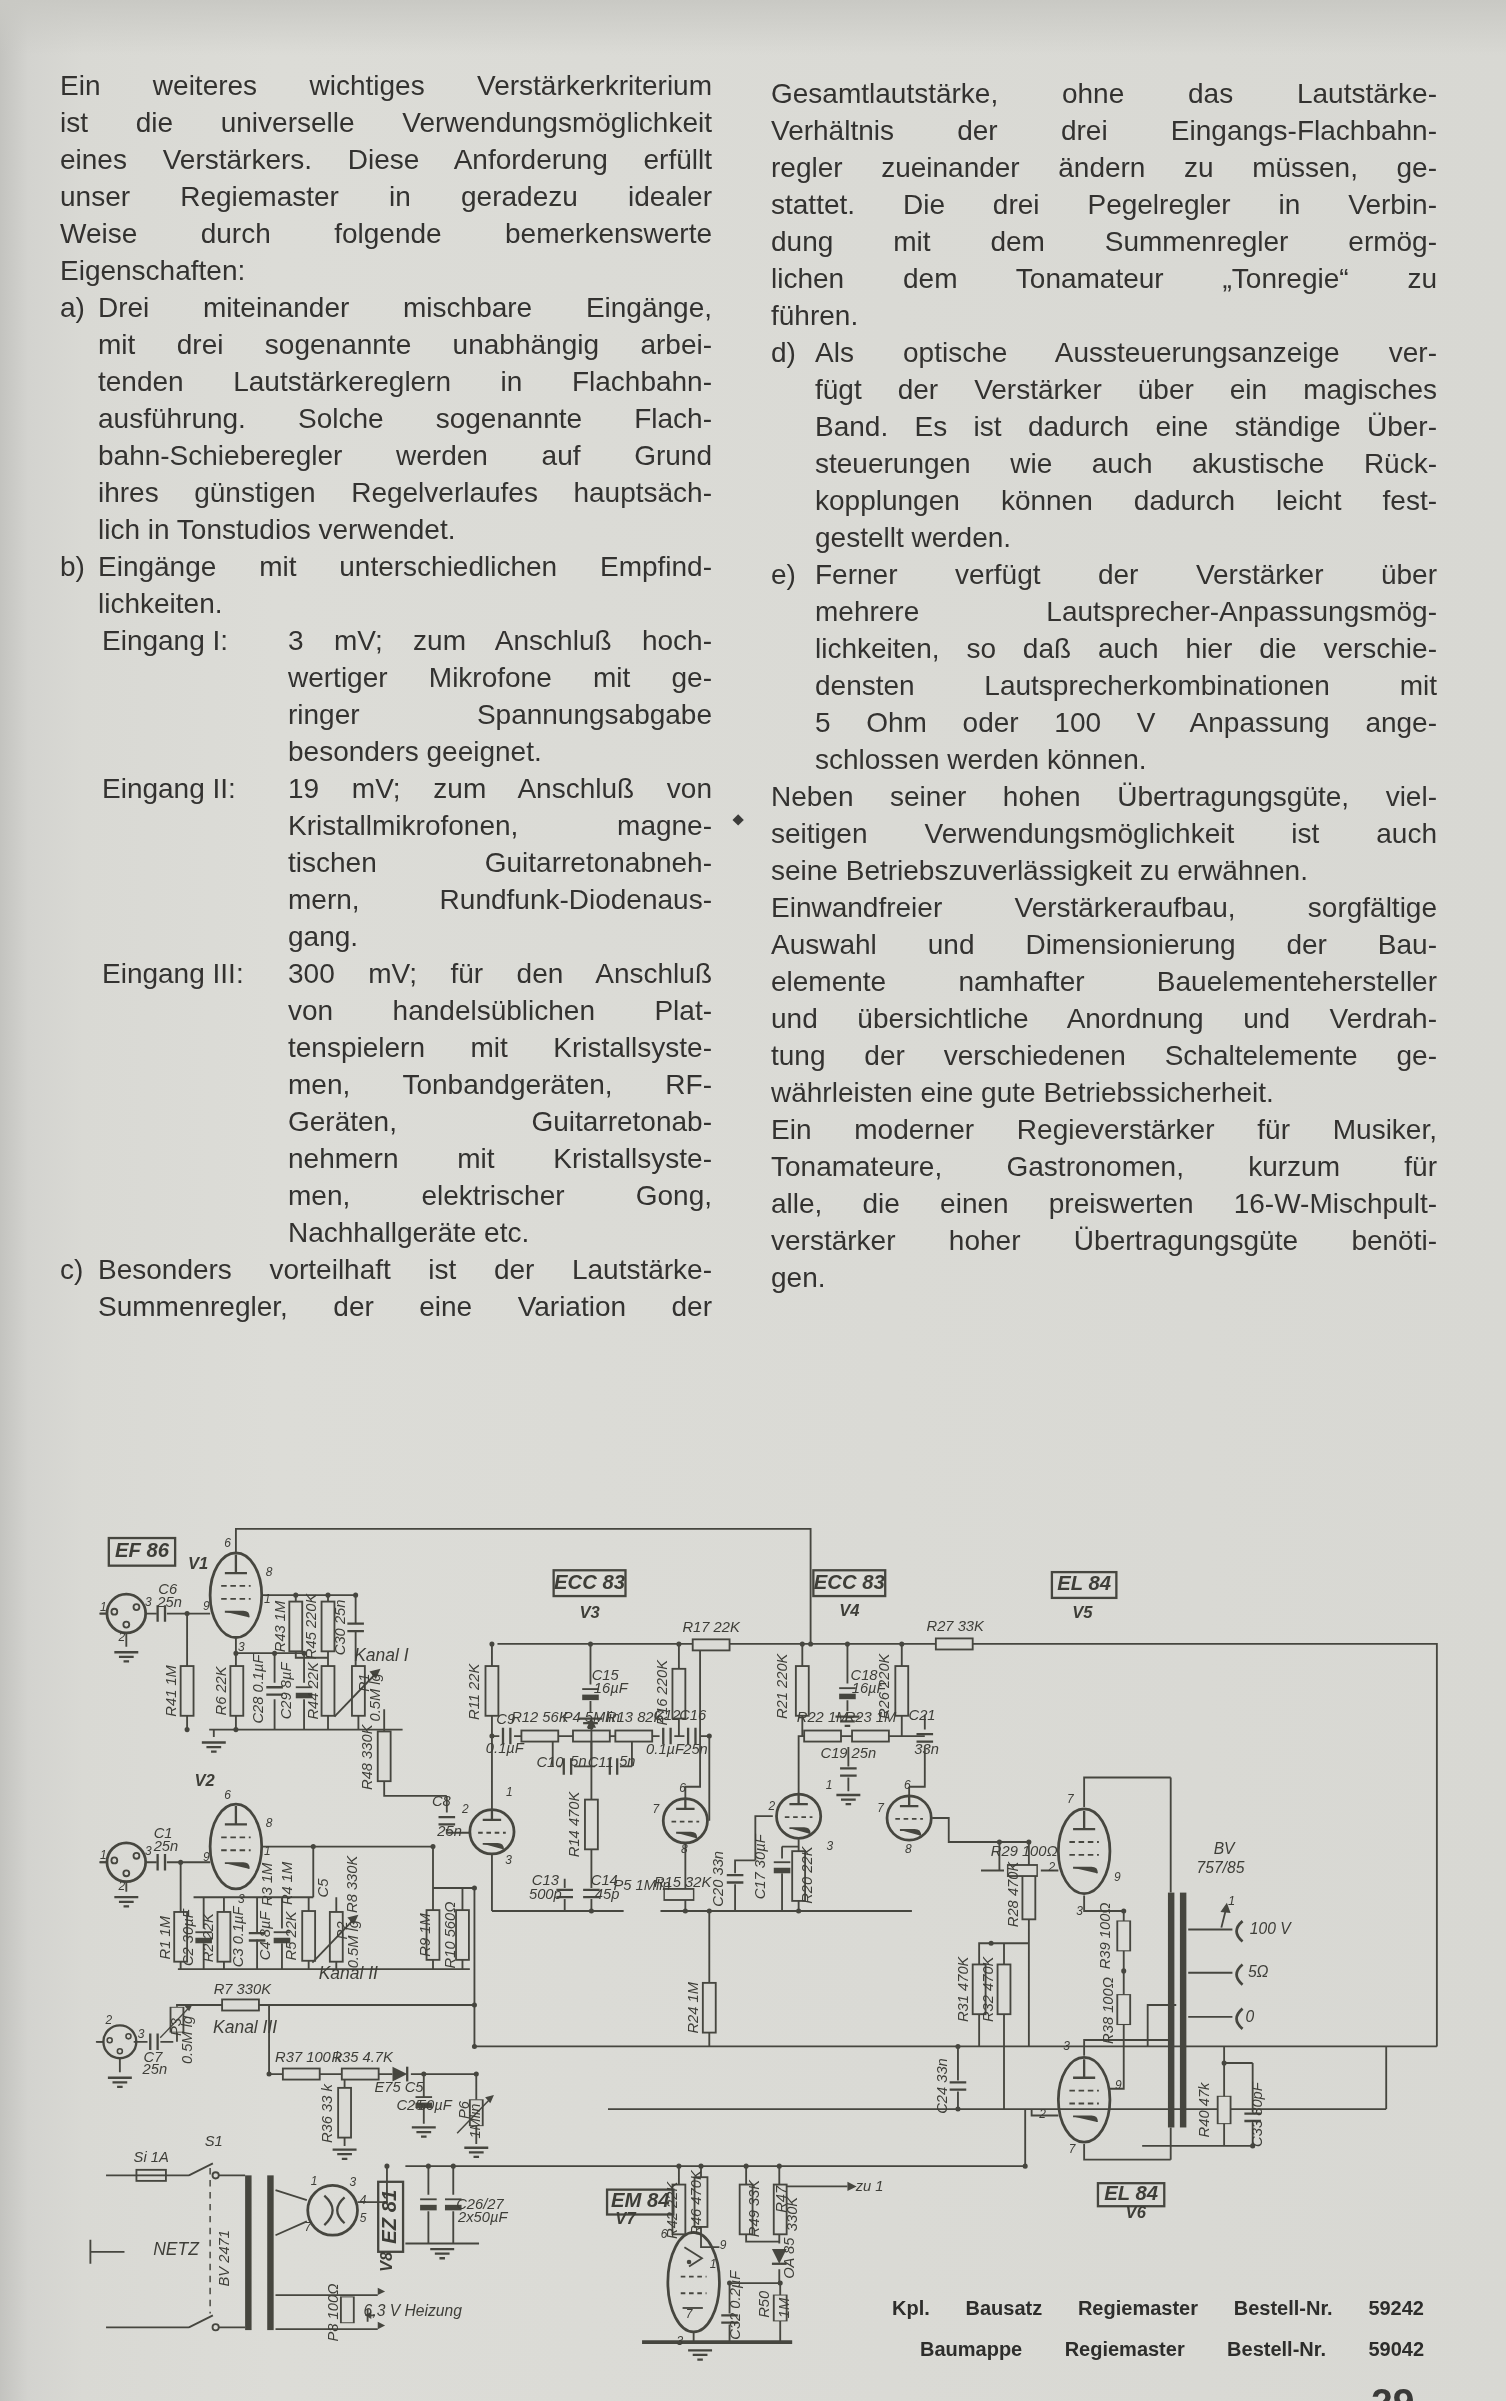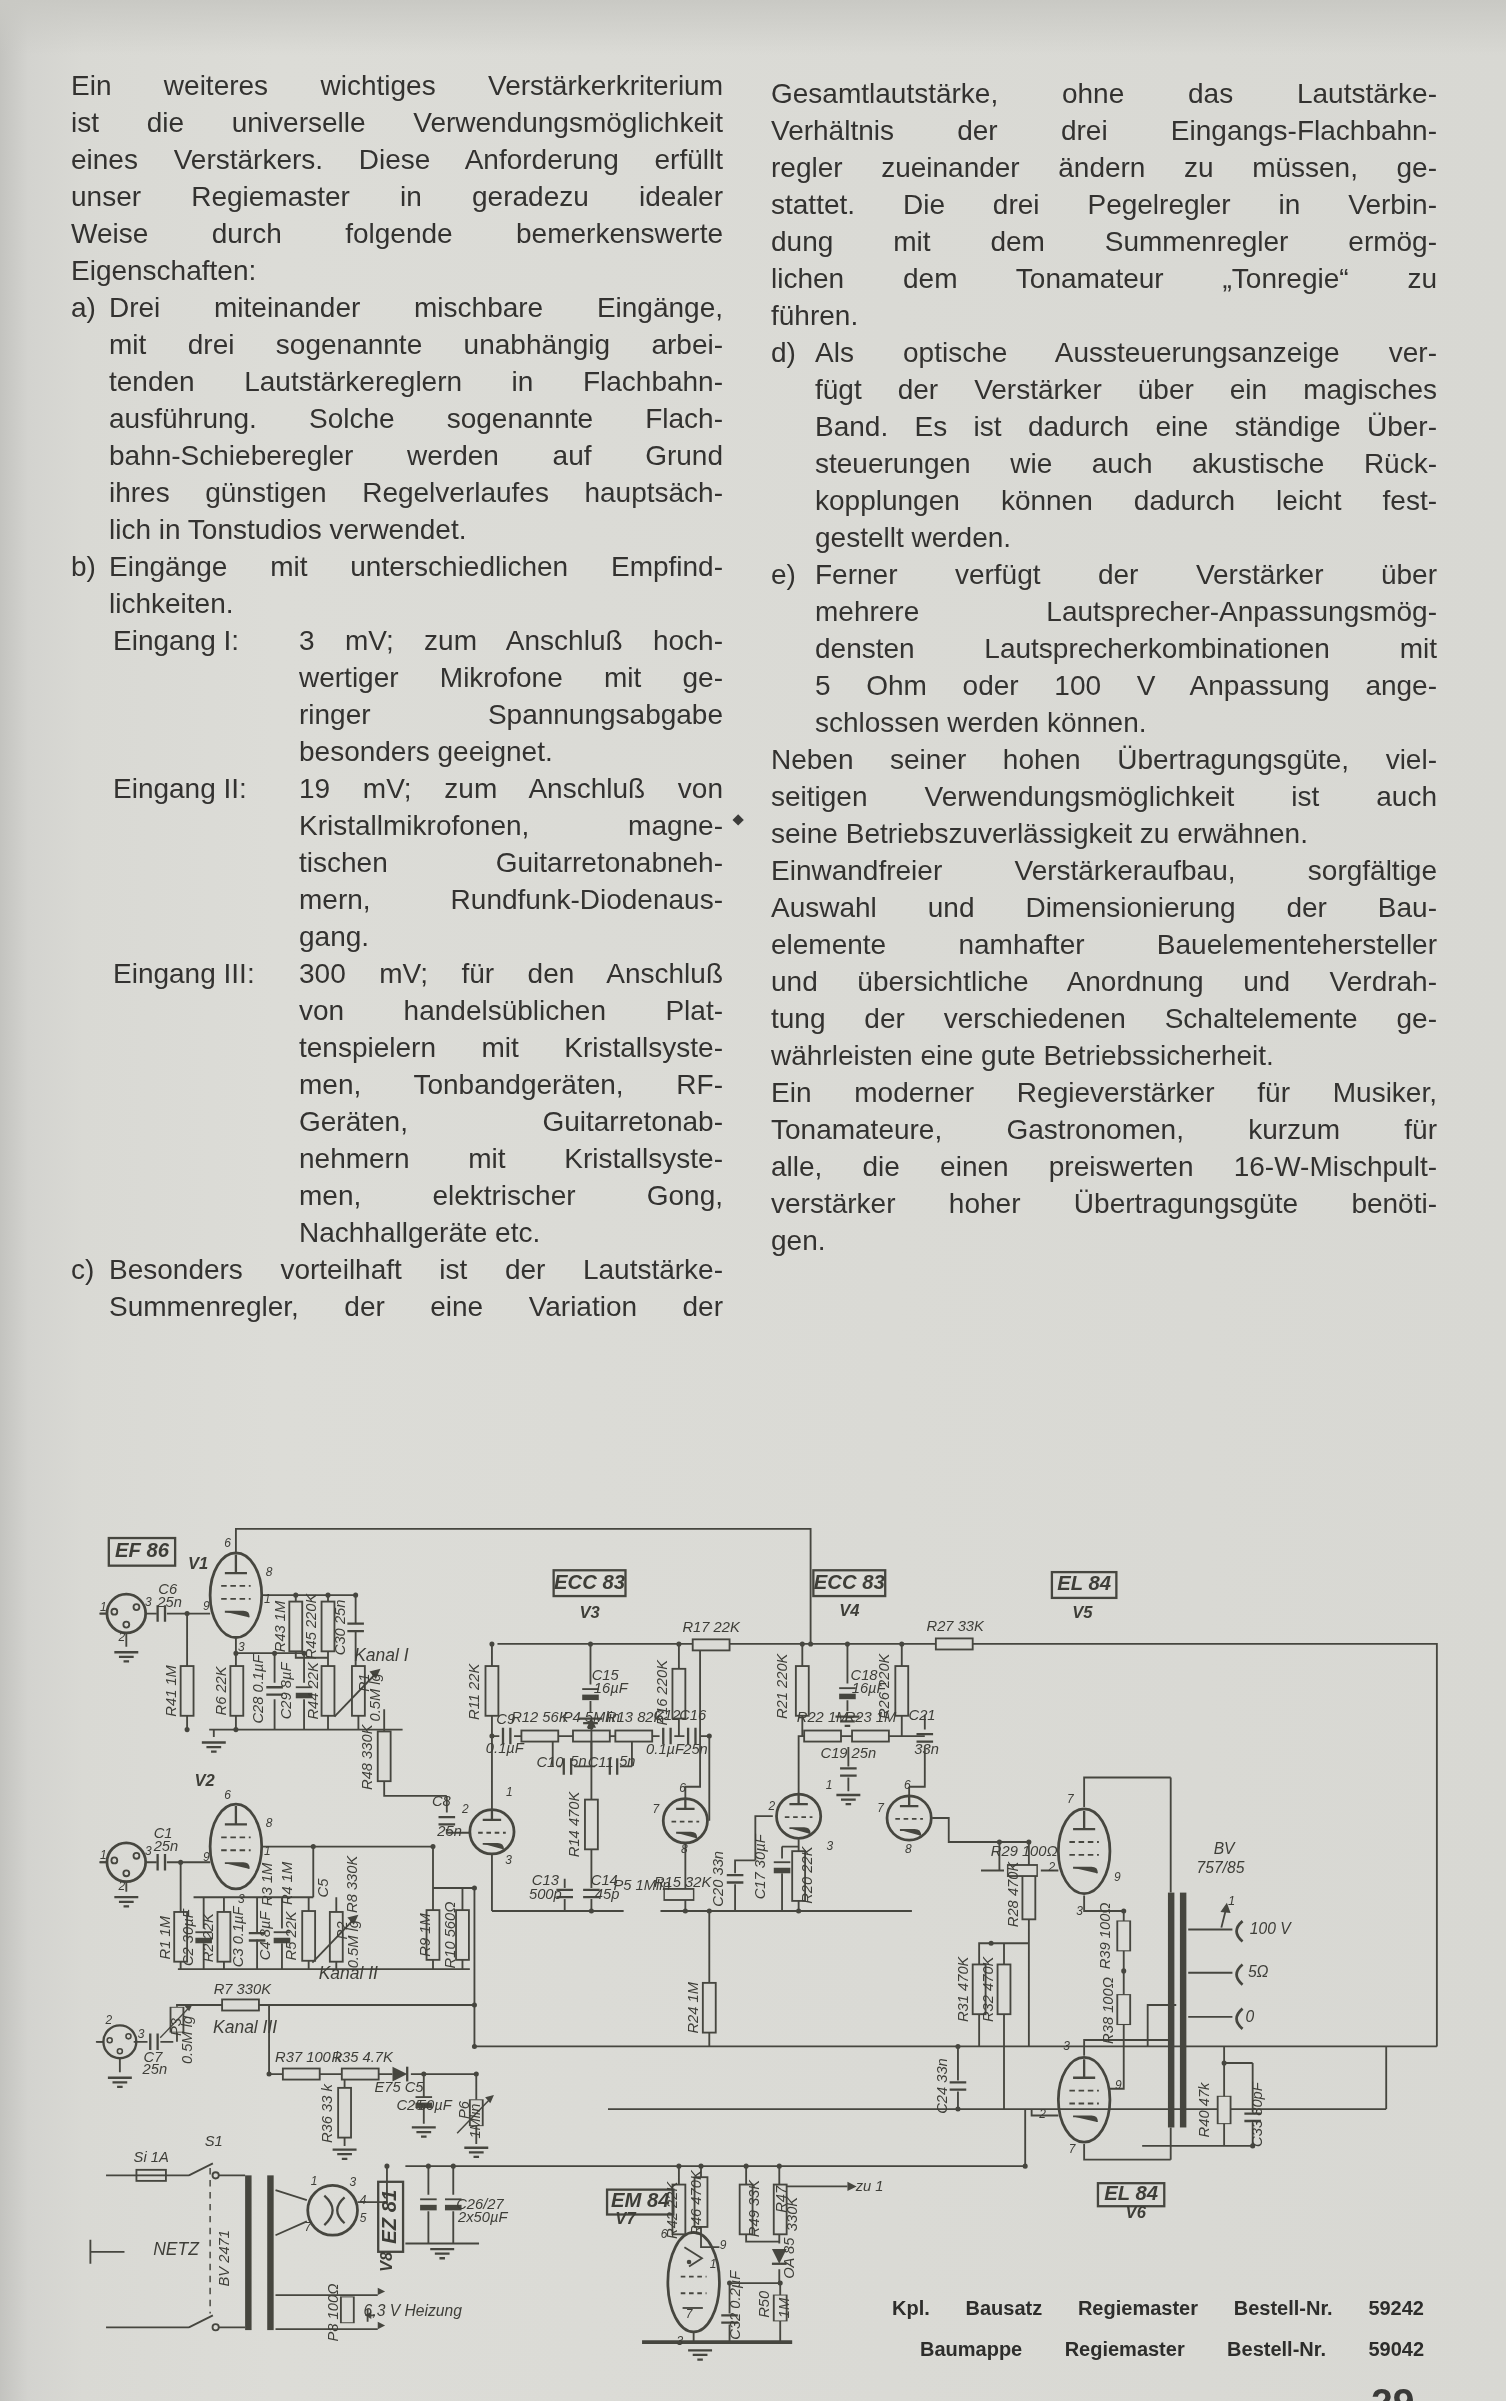--- a/index.html
+++ b/index.html
@@ -3,21 +3,21 @@
 <meta charset="utf-8">
 <style>
   html,body{margin:0;padding:0;}
   body{width:1507px;height:2401px;overflow:hidden;position:relative;
        background:#d7d7d2;font-family:"Liberation Sans",sans-serif;}
   .page{position:absolute;inset:0;
         background:linear-gradient(90deg,#c3c3bf 0,#d3d3cf 28px,#d9d9d4 83px,#dcdcd7 276px,#d8d8d3 100%);}
   .shade-top{position:absolute;left:0;top:0;width:100%;height:55px;
         background:linear-gradient(180deg,#c9c9c4,rgba(220,220,215,0));}
   .col{position:absolute;top:67px;color:#333230;font-size:28px;}
-  #colL{left:71px;width:652px;}
+  #colL{left:60px;width:652px;}
   #colR{left:771px;width:666px;margin-top:8px;}
   .tl{position:relative;height:37px;line-height:37px;text-align:justify;text-align-last:justify;white-space:normal;}
   .tl.last{text-align-last:left;}
   #colL .item{padding-left:38px;}
   #colR .item{padding-left:44px;}
   .mk{position:absolute;left:0;}
   .ein{padding-left:228px;}
   .lab{position:absolute;left:42px;}
   svg#schem{position:absolute;left:0;top:0;}
   .order{position:absolute;left:892px;top:2288px;width:532px;color:#2d2d2b;
@@ -78,20 +78,21 @@
       <div class="tl"><span>lichen dem Tonamateur „Tonregie“ zu</span></div>
       <div class="tl last"><span>führen.</span></div>
       <div class="tl item"><span class="mk">d)</span><span>Als optische Aussteuerungsanzeige ver-</span></div>
       <div class="tl item"><span>fügt der Verstärker über ein magisches</span></div>
       <div class="tl item"><span>Band. Es ist dadurch eine ständige Über-</span></div>
       <div class="tl item"><span>steuerungen wie auch akustische Rück-</span></div>
       <div class="tl item"><span>kopplungen können dadurch leicht fest-</span></div>
       <div class="tl last item"><span>gestellt werden.</span></div>
       <div class="tl item"><span class="mk">e)</span><span>Ferner verfügt der Verstärker über</span></div>
       <div class="tl item"><span>mehrere Lautsprecher-Anpassungsmög-</span></div>
+      <div class="tl item"><span>lichkeiten, so daß auch hier die verschie-</span></div>
       <div class="tl item"><span>densten Lautsprecherkombinationen mit</span></div>
       <div class="tl item"><span>5 Ohm oder 100 V Anpassung ange-</span></div>
       <div class="tl last item"><span>schlossen werden können.</span></div>
       <div class="tl"><span>Neben seiner hohen Übertragungsgüte, viel-</span></div>
       <div class="tl"><span>seitigen Verwendungsmöglichkeit ist auch</span></div>
       <div class="tl last"><span>seine Betriebszuverlässigkeit zu erwähnen.</span></div>
       <div class="tl"><span>Einwandfreier Verstärkeraufbau, sorgfältige</span></div>
       <div class="tl"><span>Auswahl und Dimensionierung der Bau-</span></div>
       <div class="tl"><span>elemente namhafter Bauelementehersteller</span></div>
       <div class="tl"><span>und übersichtliche Anordnung und Verdrah-</span></div>

